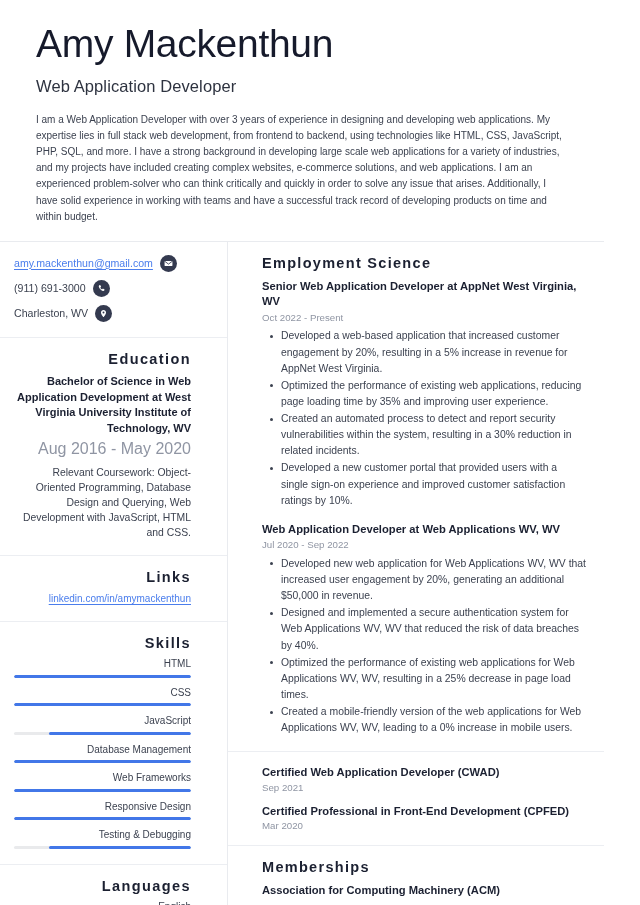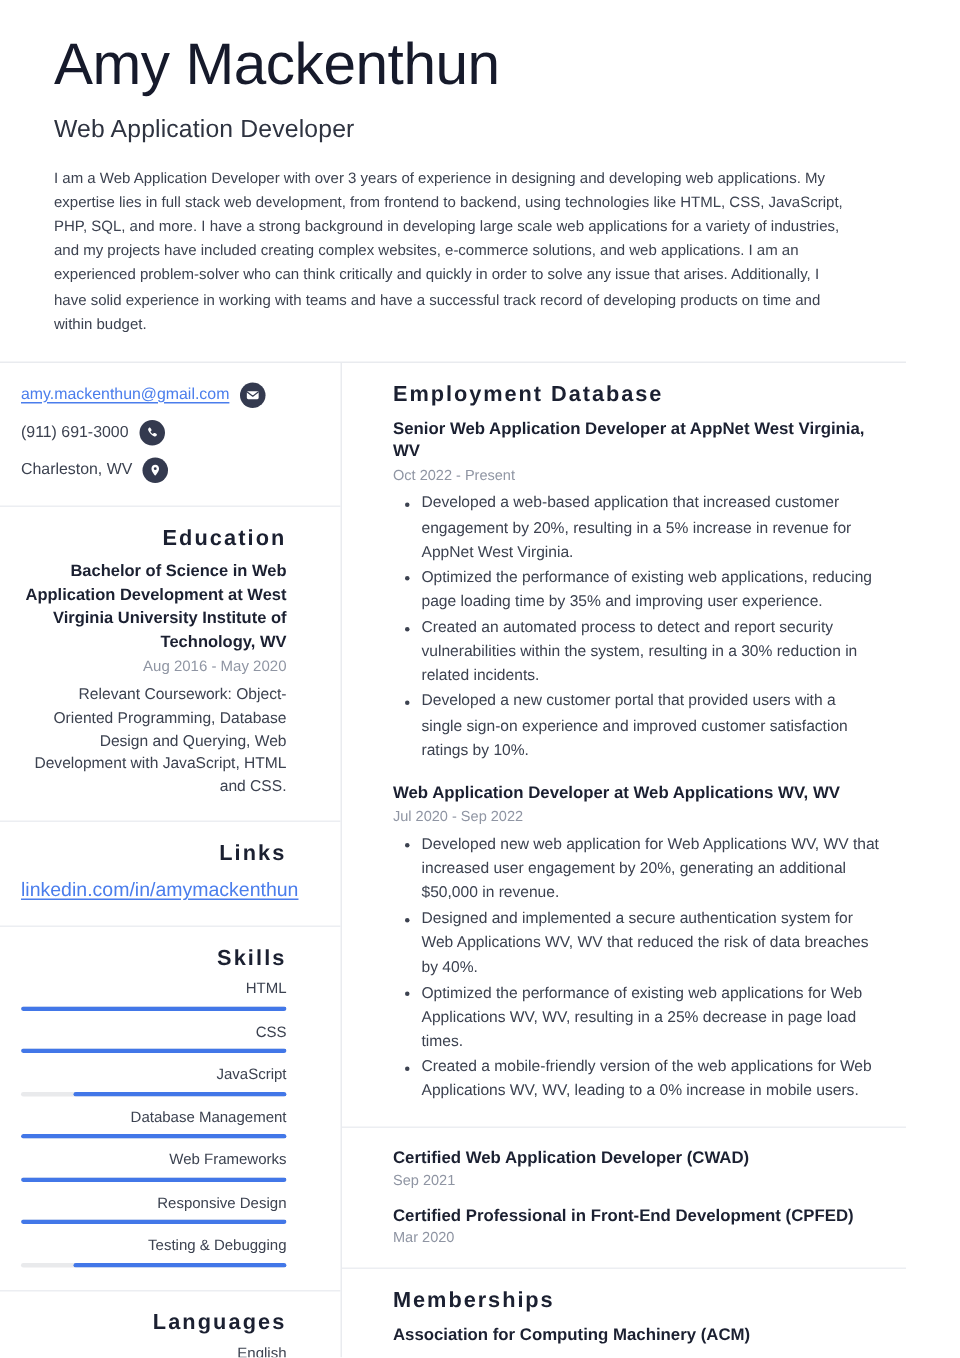--- a/index.html
+++ b/index.html
@@ -117,33 +117,33 @@
   .cicon svg { display: block; }
 
   .edu-degree {
     font-size: 11px;
     font-weight: 700;
     color: #1b2031;
     line-height: 1.42;
   }
   .edu-date {
     margin-top: 2px;
-    font-size: 10px;
+    font-size: 16px;
     color: #8f95a3;
     line-height: 1.4;
   }
   .edu-desc {
     margin-top: 4px;
     font-size: 10.4px;
     color: #3c4250;
     line-height: 1.45;
   }
 
   .link-line {
-    font-size: 13px;
+    font-size: 10px;
     color: #4a7dec;
     text-decoration: underline;
     text-underline-offset: 1.5px;
     line-height: 1.4;
   }
 
   
   .skill {
     margin-bottom: 9px;
   }
@@ -360,21 +360,21 @@
               </div>
             </div>
           </div>
       </div>
 
     </div>
 
     <div class="maincol">
 
       <div class="main-block">
-        <div class="main-heading">Employment Database</div>
+        <div class="main-heading">Employment Science</div>
         <div id="employment-list">
             <div class="entry">
               <div class="entry-title">Senior Web Application Developer at AppNet West Virginia, WV</div>
               <div class="entry-date">Oct 2022 - Present</div>
               <ul class="bullets">
                 <li>Developed a web-based application that increased customer engagement by 20%, resulting in a 5% increase in revenue for AppNet West Virginia.</li>
                 <li>Optimized the performance of existing web applications, reducing page loading time by 35% and improving user experience.</li>
                 <li>Created an automated process to detect and report security vulnerabilities within the system, resulting in a 30% reduction in related incidents.</li>
                 <li>Developed a new customer portal that provided users with a single sign-on experience and improved customer satisfaction ratings by 10%.</li>
               </ul>

